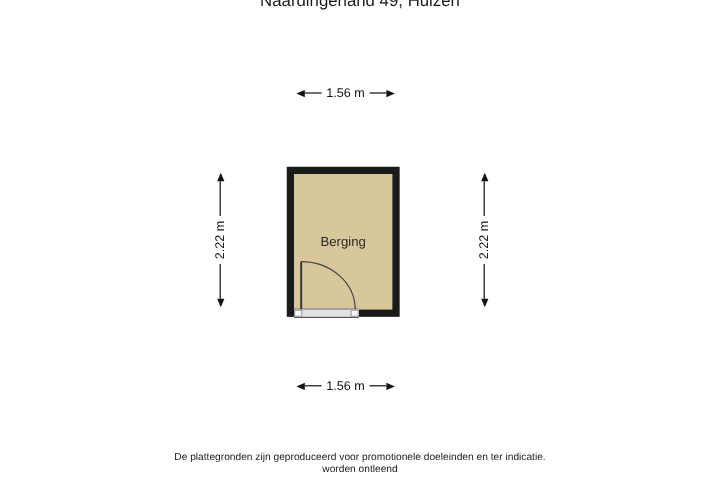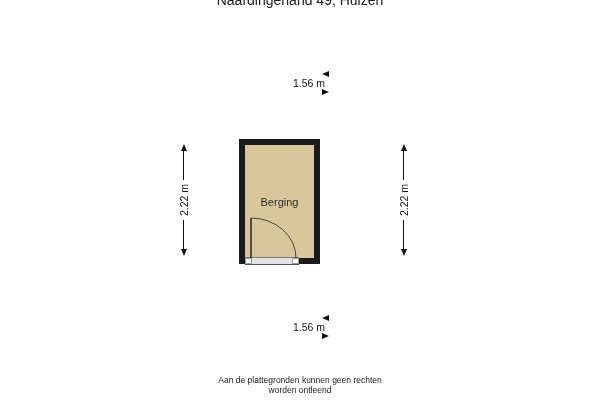--- a/index.html
+++ b/index.html
@@ -20,21 +20,21 @@
     font-size: 14px;
     line-height: 15px;
   }
 
   
   .floorplan { position: absolute; inset: 0; }
 
   .room {
     position: absolute;
     left: 239px; top: 139px;
-    width: 81px; height: 125px;
+    width: 94px; height: 125px;
     box-sizing: border-box;
     border: 6px solid #1a1a1a;
     background: #d9c79c;
     display: flex; align-items: center; justify-content: center;
   }
   .room-label {
     font-size: 11px;
     color: #2a2a2a;
     margin-top: 1px;
   }
@@ -60,21 +60,21 @@
   .door-post.right { right: 0; }
 
   .door-swing {
     position: absolute;
     left: 250px; top: 217px;
     width: 47px; height: 41px;
   }
 
   
   .dim { position: absolute; display: flex; align-items: center; }
-  .dim-h { flex-direction: column; align-items: flex-end; }
+  .dim-h { flex-direction: row; }
   .dim-v { flex-direction: column; }
 
   .dim-line-h { flex: 1; height: 1px; background: #111; }
   .dim-line-v { flex: 1; width: 1px;  background: #111; }
 
   .dim-label {
     font-size: 10.5px;
     color: #111;
     white-space: nowrap;
     padding: 0 4px;
@@ -157,15 +157,15 @@
     <span class="arr arr-w"></span>
     <span class="dim-line-h"></span>
     <span class="dim-label">1.56 m</span>
     <span class="dim-line-h"></span>
     <span class="arr arr-e"></span>
   </div>
 
 </div>
 
 <div class="footer">
-  <div>Aan de plattegronden kunnen geen rechten</div>
+  <div>De plattegronden zijn geproduceerd voor promotionele doeleinden en ter indicatie.</div>
   <div>worden ontleend</div>
 </div>
 
 </body></html>

